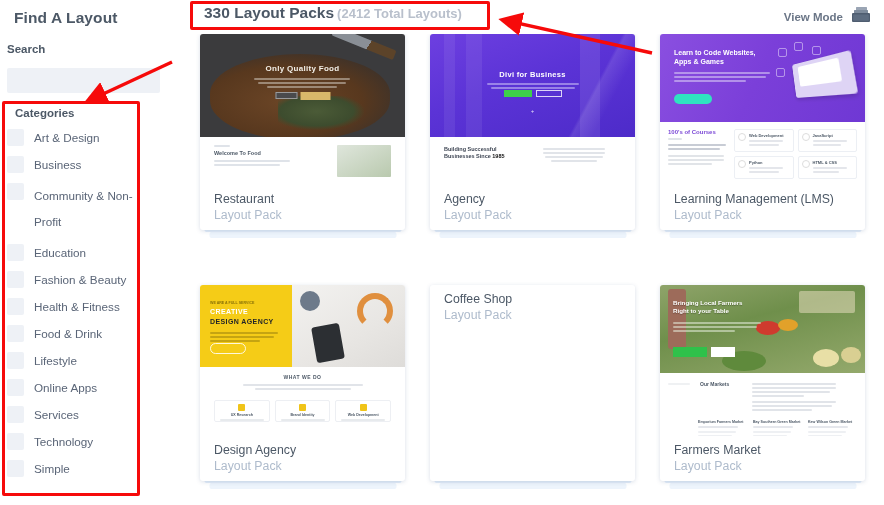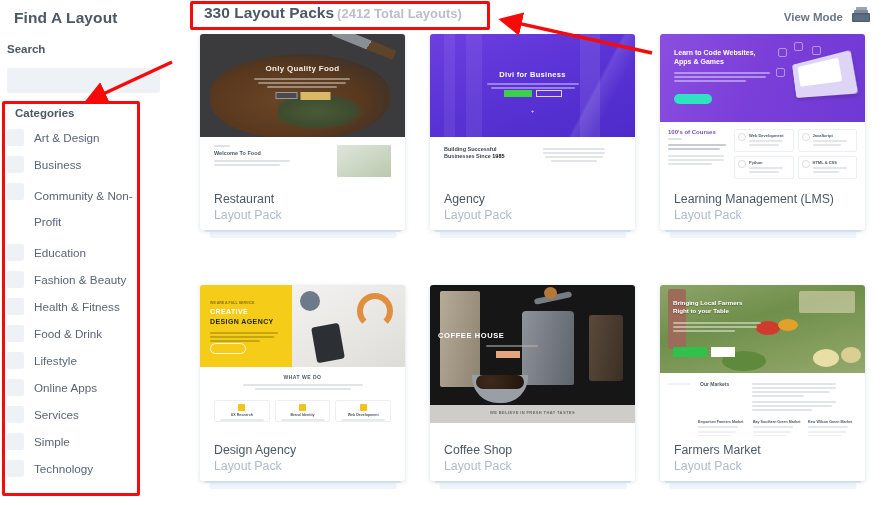--- a/index.html
+++ b/index.html
@@ -350,25 +350,25 @@
       <li class="cat-item">
         <span class="cat-box"></span>
         <span class="cat-label">Online Apps</span>
       </li>
       <li class="cat-item">
         <span class="cat-box"></span>
         <span class="cat-label">Services</span>
       </li>
       <li class="cat-item">
         <span class="cat-box"></span>
+        <span class="cat-label">Technology</span>
+      </li>
+      <li class="cat-item">
+        <span class="cat-box"></span>
         <span class="cat-label">Simple</span>
-      </li>
-      <li class="cat-item">
-        <span class="cat-box"></span>
-        <span class="cat-label">Technology</span>
       </li>
     </ul>
   </div>
 
   <div id="header">
     <div id="packs-heading">
       <span id="packs-count">330 Layout Packs</span><span id="packs-total">(2412 Total Layouts)</span>
     </div>
     <div id="view-mode">
       <span id="view-mode-label">View Mode</span>
@@ -588,40 +588,20 @@
           <div class="card-title">Design Agency</div>
           <div class="card-sub">Layout Pack</div>
         </div>
       </div>
     </div>
 
     <div class="card-wrap">
       <div class="stack s1"></div>
       <div class="stack s2"></div>
       <div class="card">
-        <div class="thumb t-cof">
-          <div class="hero">
-            <div class="bag"></div>
-            <div class="jar"></div>
-            <div class="grinder"></div>
-            <div class="handle"></div>
-            <div class="knob"></div>
-            <div class="bowl"></div>
-            <div class="beans"></div>
-            <div class="hero-txt" style="top:46px;font-size:7.5px;letter-spacing:.6px;left:8px;right:auto;text-align:left;">COFFEE HOUSE</div>
-            <div style="position:absolute;left:56px;top:58px;color:#b9b2a8;">
-              <div class="blurline" style="width:52px;margin-left:0;"></div>
-            </div>
-            <div style="position:absolute;left:66px;top:66px;width:24px;height:7px;background:#e6a77f;"></div>
-          </div>
-          <div class="strip">
-            <div style="position:absolute;left:50%;top:5px;transform:translateX(-50%);font-size:4px;font-weight:bold;color:#6d6a66;letter-spacing:.4px;">WE BELIEVE IN FRESH THAT TASTES</div>
-          </div>
-          <div class="body-pane" style="height:13px;"></div>
-        </div>
         <div class="card-meta">
           <div class="card-title">Coffee Shop</div>
           <div class="card-sub">Layout Pack</div>
         </div>
       </div>
     </div>
 
     <div class="card-wrap">
       <div class="stack s1"></div>
       <div class="stack s2"></div>

